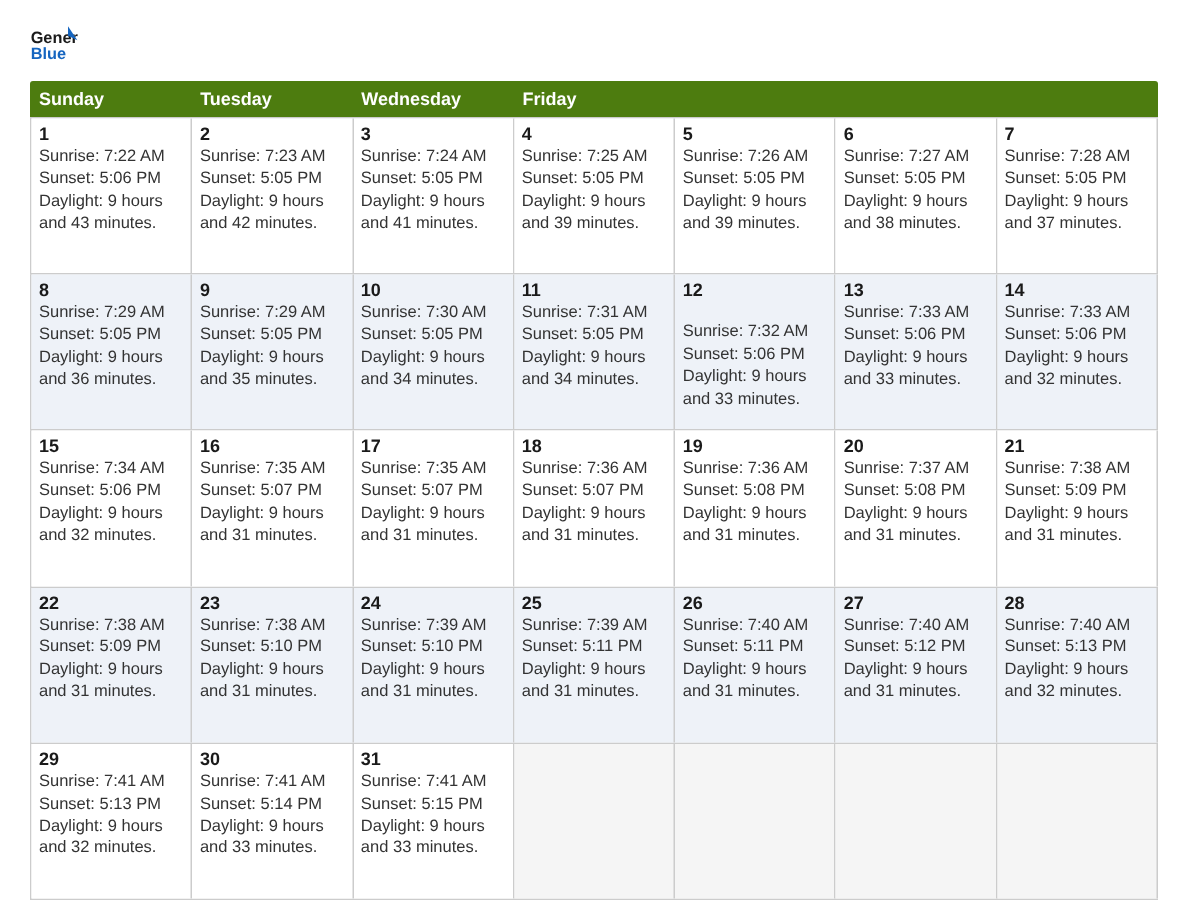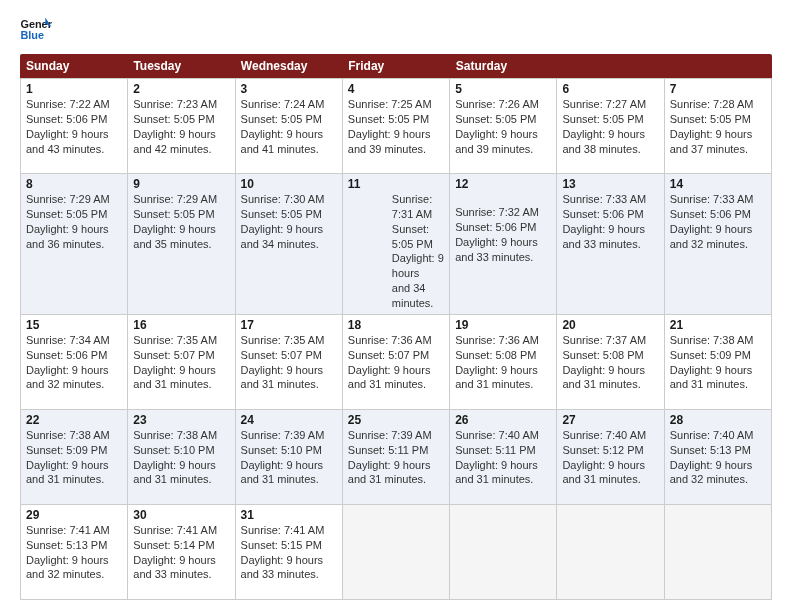--- a/index.html
+++ b/index.html
@@ -45,21 +45,21 @@
       color: #444;
     }
     .calendar {
       flex: 1;
       display: flex;
       flex-direction: column;
     }
     .cal-header {
       display: grid;
       grid-template-columns: repeat(7, 1fr);
-      background: #7f1d1d;
+      background: #4d7c0f;
       border-radius: 2px 2px 0 0;
     }
     .cal-header-cell {
       color: #fff;
       font-size: 12px;
       font-weight: bold;
       padding: 5px 6px;
       text-align: left;
     }
     .cal-body {
@@ -125,21 +125,20 @@
       <div class="subtitle"></div>
     </div>
   </div>
 
   <div class="calendar">
     <div class="cal-header" id="cal-header">
         <div class="cal-header-cell">Sunday</div>
         <div class="cal-header-cell">Tuesday</div>
         <div class="cal-header-cell">Wednesday</div>
         <div class="cal-header-cell">Friday</div>
-        <div class="cal-header-cell">Saturday</div>
       </div>
     <div class="cal-body" id="cal-body">
         <div class="cal-row">
           <div class="cal-cell">
             <span class="day-number">1</span>
             <div class="day-info" style="white-space: pre-line;">Sunrise: 7:22 AM
 Sunset: 5:06 PM
 Daylight: 9 hours
 and 43 minutes.</div>
           </div>
@@ -203,21 +202,21 @@
           </div>
           <div class="cal-cell alt-row">
             <span class="day-number">10</span>
             <div class="day-info" style="white-space: pre-line;">Sunrise: 7:30 AM
 Sunset: 5:05 PM
 Daylight: 9 hours
 and 34 minutes.</div>
           </div>
           <div class="cal-cell alt-row">
             <span class="day-number">11</span>
-            <div class="day-info" style="white-space: pre-line; margin-left: 44px;">Sunrise: 7:31 AM
+            <div class="day-info" style="white-space: pre-line;">Sunrise: 7:31 AM
 Sunset: 5:05 PM
 Daylight: 9 hours
 and 34 minutes.</div>
           </div>
           <div class="cal-cell alt-row">
             <span class="day-number">12</span>
             <div class="day-info" style="white-space: pre-line; margin-top: 14px;">Sunrise: 7:32 AM
 Sunset: 5:06 PM
 Daylight: 9 hours
 and 33 minutes.</div>

